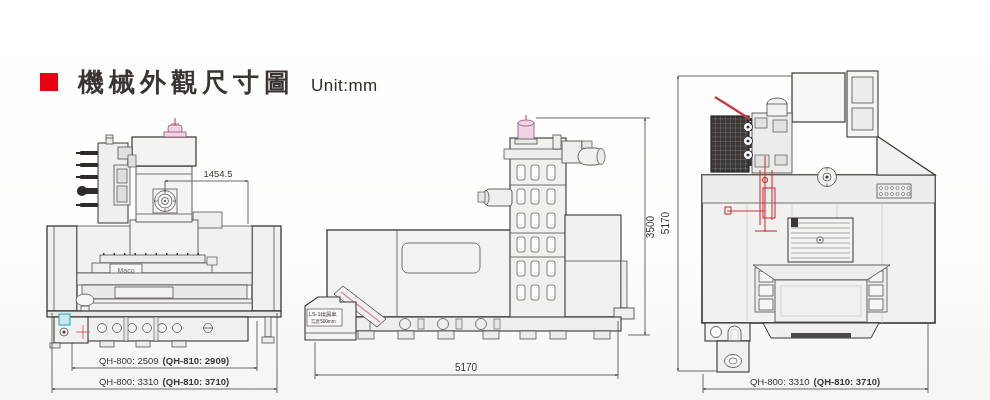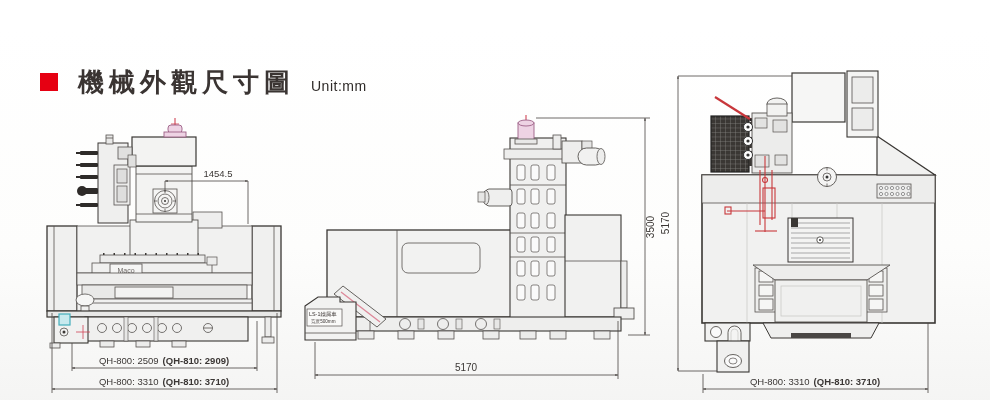--- a/index.html
+++ b/index.html
@@ -5,21 +5,21 @@
   html,body{margin:0;padding:0;}
   .stage{
     position:relative;width:990px;height:400px;overflow:hidden;
     background:linear-gradient(180deg,#ffffff 0%,#fdfdfc 55%,#f3f3f2 100%);
     font-family:"Liberation Sans", sans-serif;
     margin-top:28px;
   }
   .hdr{position:absolute;left:40px;top:42px;display:flex;align-items:baseline;}
   .bullet{position:absolute;left:0;top:3px;width:18px;height:18px;background:#e60012;}
   .title{margin-left:38px;font-size:26px;font-weight:700;color:#3a3432;letter-spacing:5px;line-height:24px;}
-  .unit{margin-left:16px;font-size:14px;color:#2e2a28;letter-spacing:0.5px;}
+  .unit{margin-left:16px;font-size:17px;color:#2e2a28;letter-spacing:0.5px;}
   svg{position:absolute;overflow:visible;}
   .v1{left:40px;top:85px;}
   .v2{left:298px;top:83px;}
   .v3{left:655px;top:32px;}
   svg text{font-family:"Liberation Sans", sans-serif;}
   .dim{font-size:9.5px;fill:#3b3735;}
   .dimlg{font-size:10px;fill:#3b3735;}
   .b{font-weight:700;}
   .logo-t{font-size:7px;fill:#6b6663;}
   .cart-t{font-size:5.4px;fill:#3a3432;}

